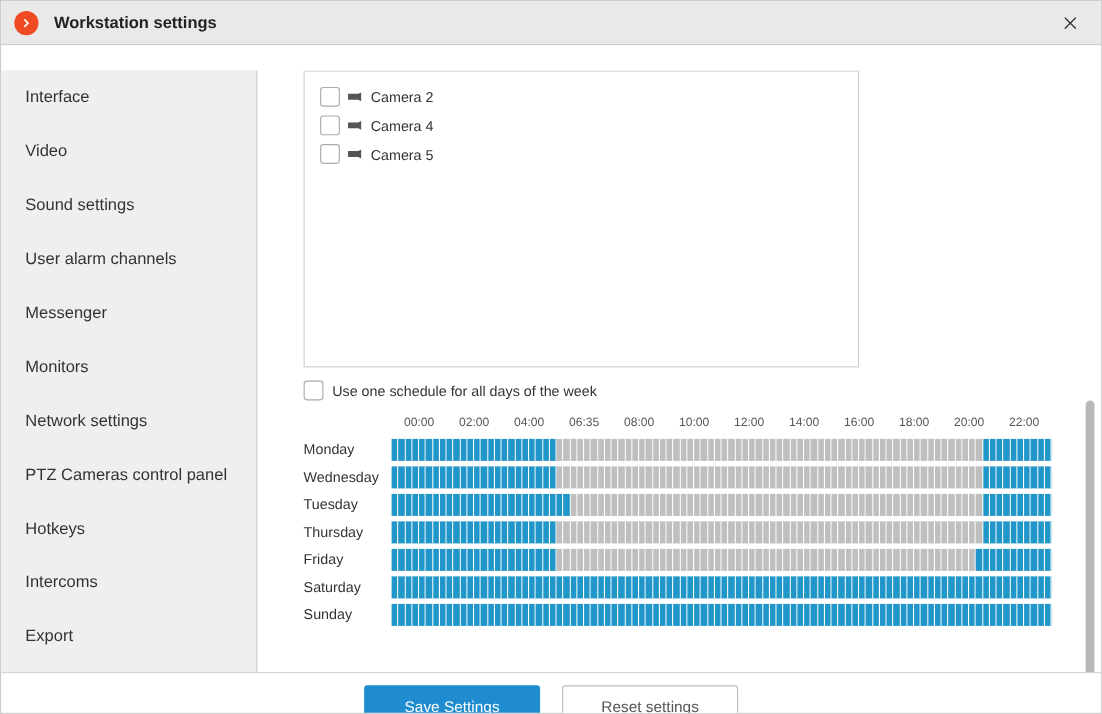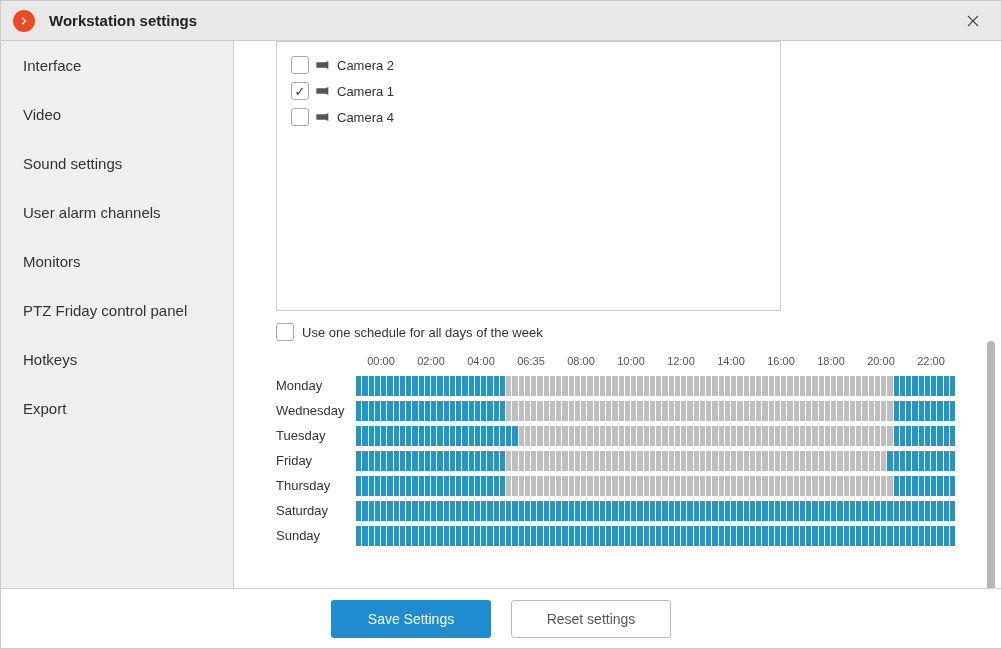--- a/index.html
+++ b/index.html
@@ -40,20 +40,21 @@
     width: 40px; height: 40px;
     display: flex; align-items: center; justify-content: center;
     cursor: pointer;
     color: #333;
   }
   .titlebar .close svg { width: 14px; height: 14px; }
 
   .body {
     display: flex;
     height: calc(100% - 40px - 60px);
+    margin-top: 23px;
   }
   .sidebar {
     width: 233px;
     background: #efefef;
     border-right: 1px solid #d0d0d0;
     overflow-y: auto;
   }
   .side-item {
     padding: 16px 22px;
     font-size: 15px;
@@ -211,48 +212,51 @@
       </svg>
   </span>
 </div>
 
 <div class="body">
   <div class="sidebar" id="sidebar">
       <div class="side-item">Interface</div>
       <div class="side-item">Video</div>
       <div class="side-item">Sound settings</div>
       <div class="side-item">User alarm channels</div>
+      <div class="side-item">Messenger</div>
       <div class="side-item">Monitors</div>
-      <div class="side-item">PTZ Friday control panel</div>
+      <div class="side-item">Network settings</div>
+      <div class="side-item">PTZ Cameras control panel</div>
       <div class="side-item">Hotkeys</div>
+      <div class="side-item">Intercoms</div>
       <div class="side-item">Export</div>
     </div>
 
   <div class="content">
     <div class="camera-box" id="camera-box">
         <div class="cam-row">
           <span class="chk"></span>
           <svg class="cam-icon" viewBox="0 0 24 16">
             <path d="M2 4h14l4-2v12l-4-2H2z" fill="#555"></path>
           </svg>
           <span>Camera 2</span>
         </div>
         <div class="cam-row">
-          <span class="chk checked"></span>
+          <span class="chk"></span>
           <svg class="cam-icon" viewBox="0 0 24 16">
             <path d="M2 4h14l4-2v12l-4-2H2z" fill="#555"></path>
           </svg>
-          <span>Camera 1</span>
+          <span>Camera 4</span>
         </div>
         <div class="cam-row">
           <span class="chk"></span>
           <svg class="cam-icon" viewBox="0 0 24 16">
             <path d="M2 4h14l4-2v12l-4-2H2z" fill="#555"></path>
           </svg>
-          <span>Camera 4</span>
+          <span>Camera 5</span>
         </div>
       </div>
 
     <div class="sched-opt">
       <span id="one-sched-chk" class="chk"></span>
       <span>Use one schedule for all days of the week</span>
     </div>
 
     <div class="schedule">
       <div class="time-axis" id="time-axis">
@@ -567,21 +571,21 @@
               <div class="cell on" style="width: 6.25px;"></div>
               <div class="cell on" style="width: 6.25px;"></div>
               <div class="cell on" style="width: 6.25px;"></div>
               <div class="cell on" style="width: 6.25px;"></div>
               <div class="cell on" style="width: 6.25px;"></div>
               <div class="cell on" style="width: 6.25px;"></div>
               <div class="cell on" style="width: 6.25px;"></div>
             </div>
           </div>
           <div class="day-row">
-            <div class="day-label">Friday</div>
+            <div class="day-label">Thursday</div>
             <div class="cells">
               <div class="cell on" style="width: 6.25px;"></div>
               <div class="cell on" style="width: 6.25px;"></div>
               <div class="cell on" style="width: 6.25px;"></div>
               <div class="cell on" style="width: 6.25px;"></div>
               <div class="cell on" style="width: 6.25px;"></div>
               <div class="cell on" style="width: 6.25px;"></div>
               <div class="cell on" style="width: 6.25px;"></div>
               <div class="cell on" style="width: 6.25px;"></div>
               <div class="cell on" style="width: 6.25px;"></div>
@@ -654,35 +658,35 @@
               <div class="cell off" style="width: 6.25px;"></div>
               <div class="cell off" style="width: 6.25px;"></div>
               <div class="cell off" style="width: 6.25px;"></div>
               <div class="cell off" style="width: 6.25px;"></div>
               <div class="cell off" style="width: 6.25px;"></div>
               <div class="cell off" style="width: 6.25px;"></div>
               <div class="cell off" style="width: 6.25px;"></div>
               <div class="cell off" style="width: 6.25px;"></div>
               <div class="cell off" style="width: 6.25px;"></div>
               <div class="cell off" style="width: 6.25px;"></div>
-              <div class="cell on" style="width: 6.25px;"></div>
+              <div class="cell off" style="width: 6.25px;"></div>
               <div class="cell on" style="width: 6.25px;"></div>
               <div class="cell on" style="width: 6.25px;"></div>
               <div class="cell on" style="width: 6.25px;"></div>
               <div class="cell on" style="width: 6.25px;"></div>
               <div class="cell on" style="width: 6.25px;"></div>
               <div class="cell on" style="width: 6.25px;"></div>
               <div class="cell on" style="width: 6.25px;"></div>
               <div class="cell on" style="width: 6.25px;"></div>
               <div class="cell on" style="width: 6.25px;"></div>
               <div class="cell on" style="width: 6.25px;"></div>
             </div>
           </div>
           <div class="day-row">
-            <div class="day-label">Thursday</div>
+            <div class="day-label">Friday</div>
             <div class="cells">
               <div class="cell on" style="width: 6.25px;"></div>
               <div class="cell on" style="width: 6.25px;"></div>
               <div class="cell on" style="width: 6.25px;"></div>
               <div class="cell on" style="width: 6.25px;"></div>
               <div class="cell on" style="width: 6.25px;"></div>
               <div class="cell on" style="width: 6.25px;"></div>
               <div class="cell on" style="width: 6.25px;"></div>
               <div class="cell on" style="width: 6.25px;"></div>
               <div class="cell on" style="width: 6.25px;"></div>
@@ -755,21 +759,21 @@
               <div class="cell off" style="width: 6.25px;"></div>
               <div class="cell off" style="width: 6.25px;"></div>
               <div class="cell off" style="width: 6.25px;"></div>
               <div class="cell off" style="width: 6.25px;"></div>
               <div class="cell off" style="width: 6.25px;"></div>
               <div class="cell off" style="width: 6.25px;"></div>
               <div class="cell off" style="width: 6.25px;"></div>
               <div class="cell off" style="width: 6.25px;"></div>
               <div class="cell off" style="width: 6.25px;"></div>
               <div class="cell off" style="width: 6.25px;"></div>
-              <div class="cell off" style="width: 6.25px;"></div>
+              <div class="cell on" style="width: 6.25px;"></div>
               <div class="cell on" style="width: 6.25px;"></div>
               <div class="cell on" style="width: 6.25px;"></div>
               <div class="cell on" style="width: 6.25px;"></div>
               <div class="cell on" style="width: 6.25px;"></div>
               <div class="cell on" style="width: 6.25px;"></div>
               <div class="cell on" style="width: 6.25px;"></div>
               <div class="cell on" style="width: 6.25px;"></div>
               <div class="cell on" style="width: 6.25px;"></div>
               <div class="cell on" style="width: 6.25px;"></div>
               <div class="cell on" style="width: 6.25px;"></div>

